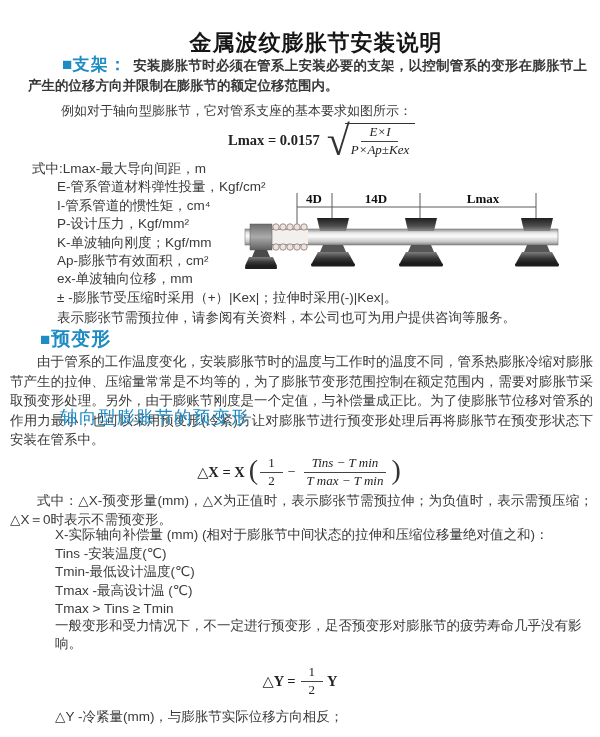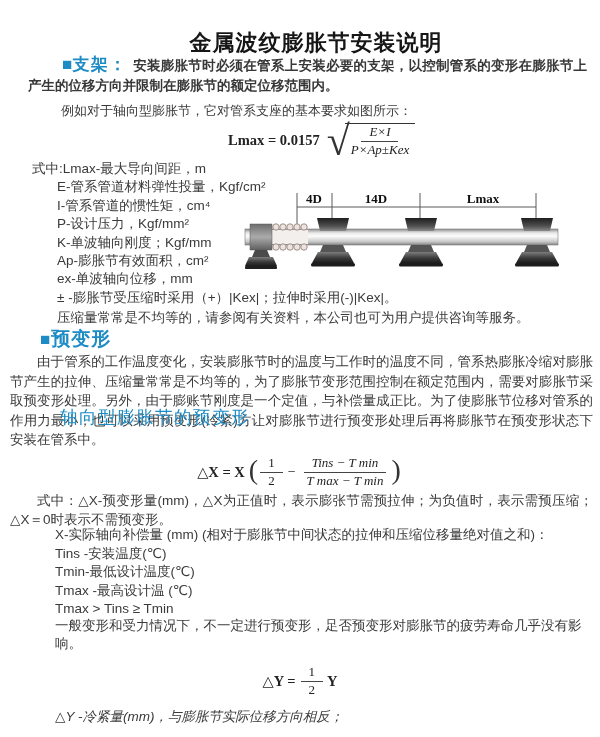--- a/index.html
+++ b/index.html
@@ -54,21 +54,21 @@
   .axial-lines{position:absolute;top:526px;left:55px;font-size:13.5px;line-height:18.6px;}
   .axial-note{position:absolute;top:617px;left:55px;font-size:13.5px;}
   .lateral-head{position:absolute;top:636px;left:30px;font-size:19px;font-weight:bold;
     color:#1d8cc4;letter-spacing:2px;}
   
   .f3{position:absolute;top:664px;left:0;width:100%;display:flex;justify-content:center;align-items:center;}
   .f3 .lhs,.f3 .rhs{font-weight:bold;font-size:14.5px;}
   .f3 .lhs{margin-right:5px;}
   .f3 .rhs{margin-left:4px;}
   .f3 .frac{font-style:normal;}
-  .last-line{position:absolute;top:708px;left:55px;font-size:13.5px;font-style:italic;}
+  .last-line{position:absolute;top:708px;left:55px;font-size:13.5px;}
 </style>
 </head>
 <body>
 
 <div class="page">
 
   <h1 class="doc-title">金属波纹膨胀节安装说明</h1>
 
   <p class="p-support"><span class="sec-marker">■</span><span class="sec-title-inline">支架：</span><span class="intro-bold">安装膨胀节时必须在管系上安装必要的支架，以控制管系的变形在膨胀节上产生的位移方向并限制在膨胀节的额定位移范围内。</span></p>
 
@@ -85,21 +85,21 @@
 
   <div class="defs">
     <div>式中:Lmax-最大导向间距，m</div>
     <div class="ind">E-管系管道材料弹性投量，Kgf/cm²</div>
     <div class="ind">I-管系管道的惯性矩，cm⁴</div>
     <div class="ind">P-设计压力，Kgf/mm²</div>
     <div class="ind">K-单波轴向刚度；Kgf/mm</div>
     <div class="ind">Ap-膨胀节有效面积，cm²</div>
     <div class="ind">ex-单波轴向位移，mm</div>
     <div class="ind">± -膨胀节受压缩时采用（+）|Kex|；拉伸时采用(-)|Kex|。</div>
-    <div class="ind gap">压缩量常常是不均等的，请参阅有关资料，本公司也可为用户提供咨询等服务。</div>
+    <div class="ind gap">表示膨张节需预拉伸，请参阅有关资料，本公司也可为用户提供咨询等服务。</div>
   </div>
 
   <svg class="diagram" viewBox="0 0 357 102">
     <defs>
       <linearGradient id="pipeGrad" x1="0" y1="0" x2="0" y2="1">
         <stop offset="0" stop-color="#8f8f8f"></stop>
           <stop offset="0.25" stop-color="#e9e9e9"></stop>
         <stop offset="0.45" stop-color="#fbfbfb"></stop>
           <stop offset="0.78" stop-color="#cacaca"></stop>
         <stop offset="1" stop-color="#878787"></stop>

